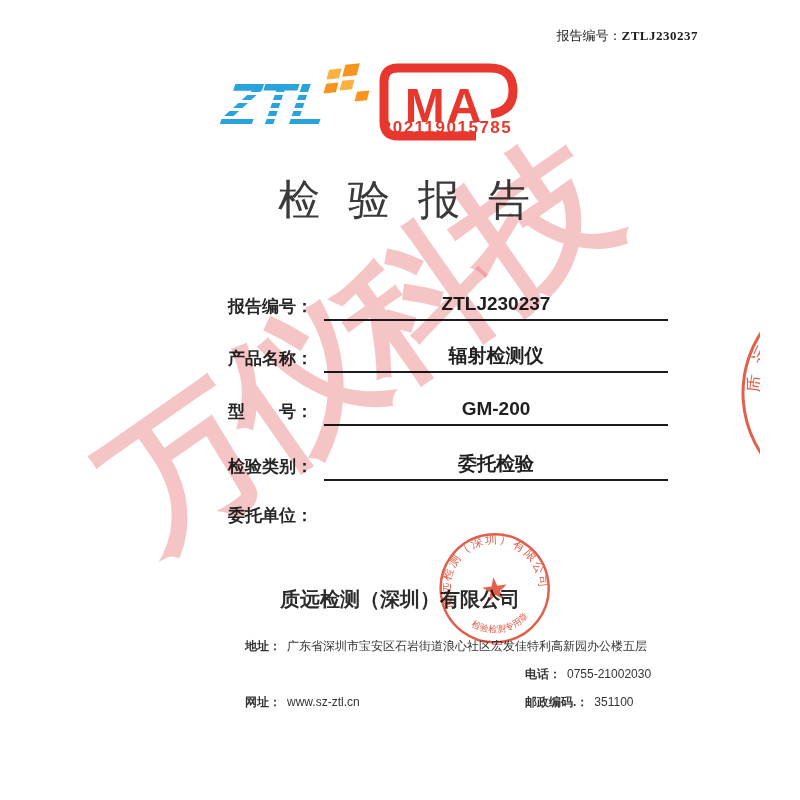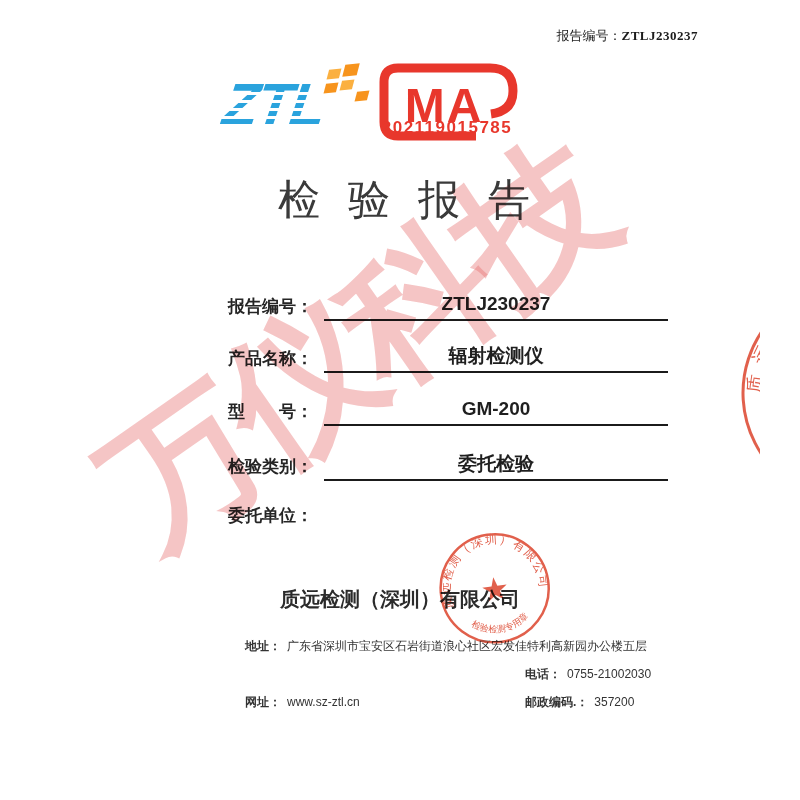--- a/index.html
+++ b/index.html
@@ -118,21 +118,21 @@
   <div class="info" style="left:205px; top:638px;">
     <span class="lbl">地址：</span><span>广东省深圳市宝安区石岩街道浪心社区宏发佳特利高新园办公楼五层</span>
   </div>
   <div class="info" style="left:485px; top:666px;">
     <span class="lbl">电话：</span><span>0755-21002030</span>
   </div>
   <div class="info" style="left:205px; top:694px;">
     <span class="lbl">网址：</span><span>www.sz-ztl.cn</span>
   </div>
   <div class="info" style="left:485px; top:694px;">
-    <span class="lbl">邮政编码.：</span><span>357200</span>
+    <span class="lbl">邮政编码.：</span><span>351100</span>
   </div>
 
   <div class="watermark">万仪科技</div>
 
   <svg class="stamp" style="left:392px; top:528px; transform:rotate(-8deg);" width="130" height="125" viewBox="0 0 130 125">
     <circle cx="63" cy="60" r="54" fill="none" stroke="#dd4a33" stroke-width="2.5"></circle>
     <path id="sealTopArc" d="M 20.7,75.4 A 45,45 0 1 1 105.3,75.4" fill="none"></path>
     <path id="sealBotArc" d="M 34.7,93.7 A 44,44 0 0 0 91.3,93.7" fill="none"></path>
     <text font-size="12" font-family="Liberation Sans, sans-serif" style="letter-spacing:1.5px;">
       <textPath href="#sealTopArc" startOffset="2">质远检测（深圳）有限公司</textPath>

